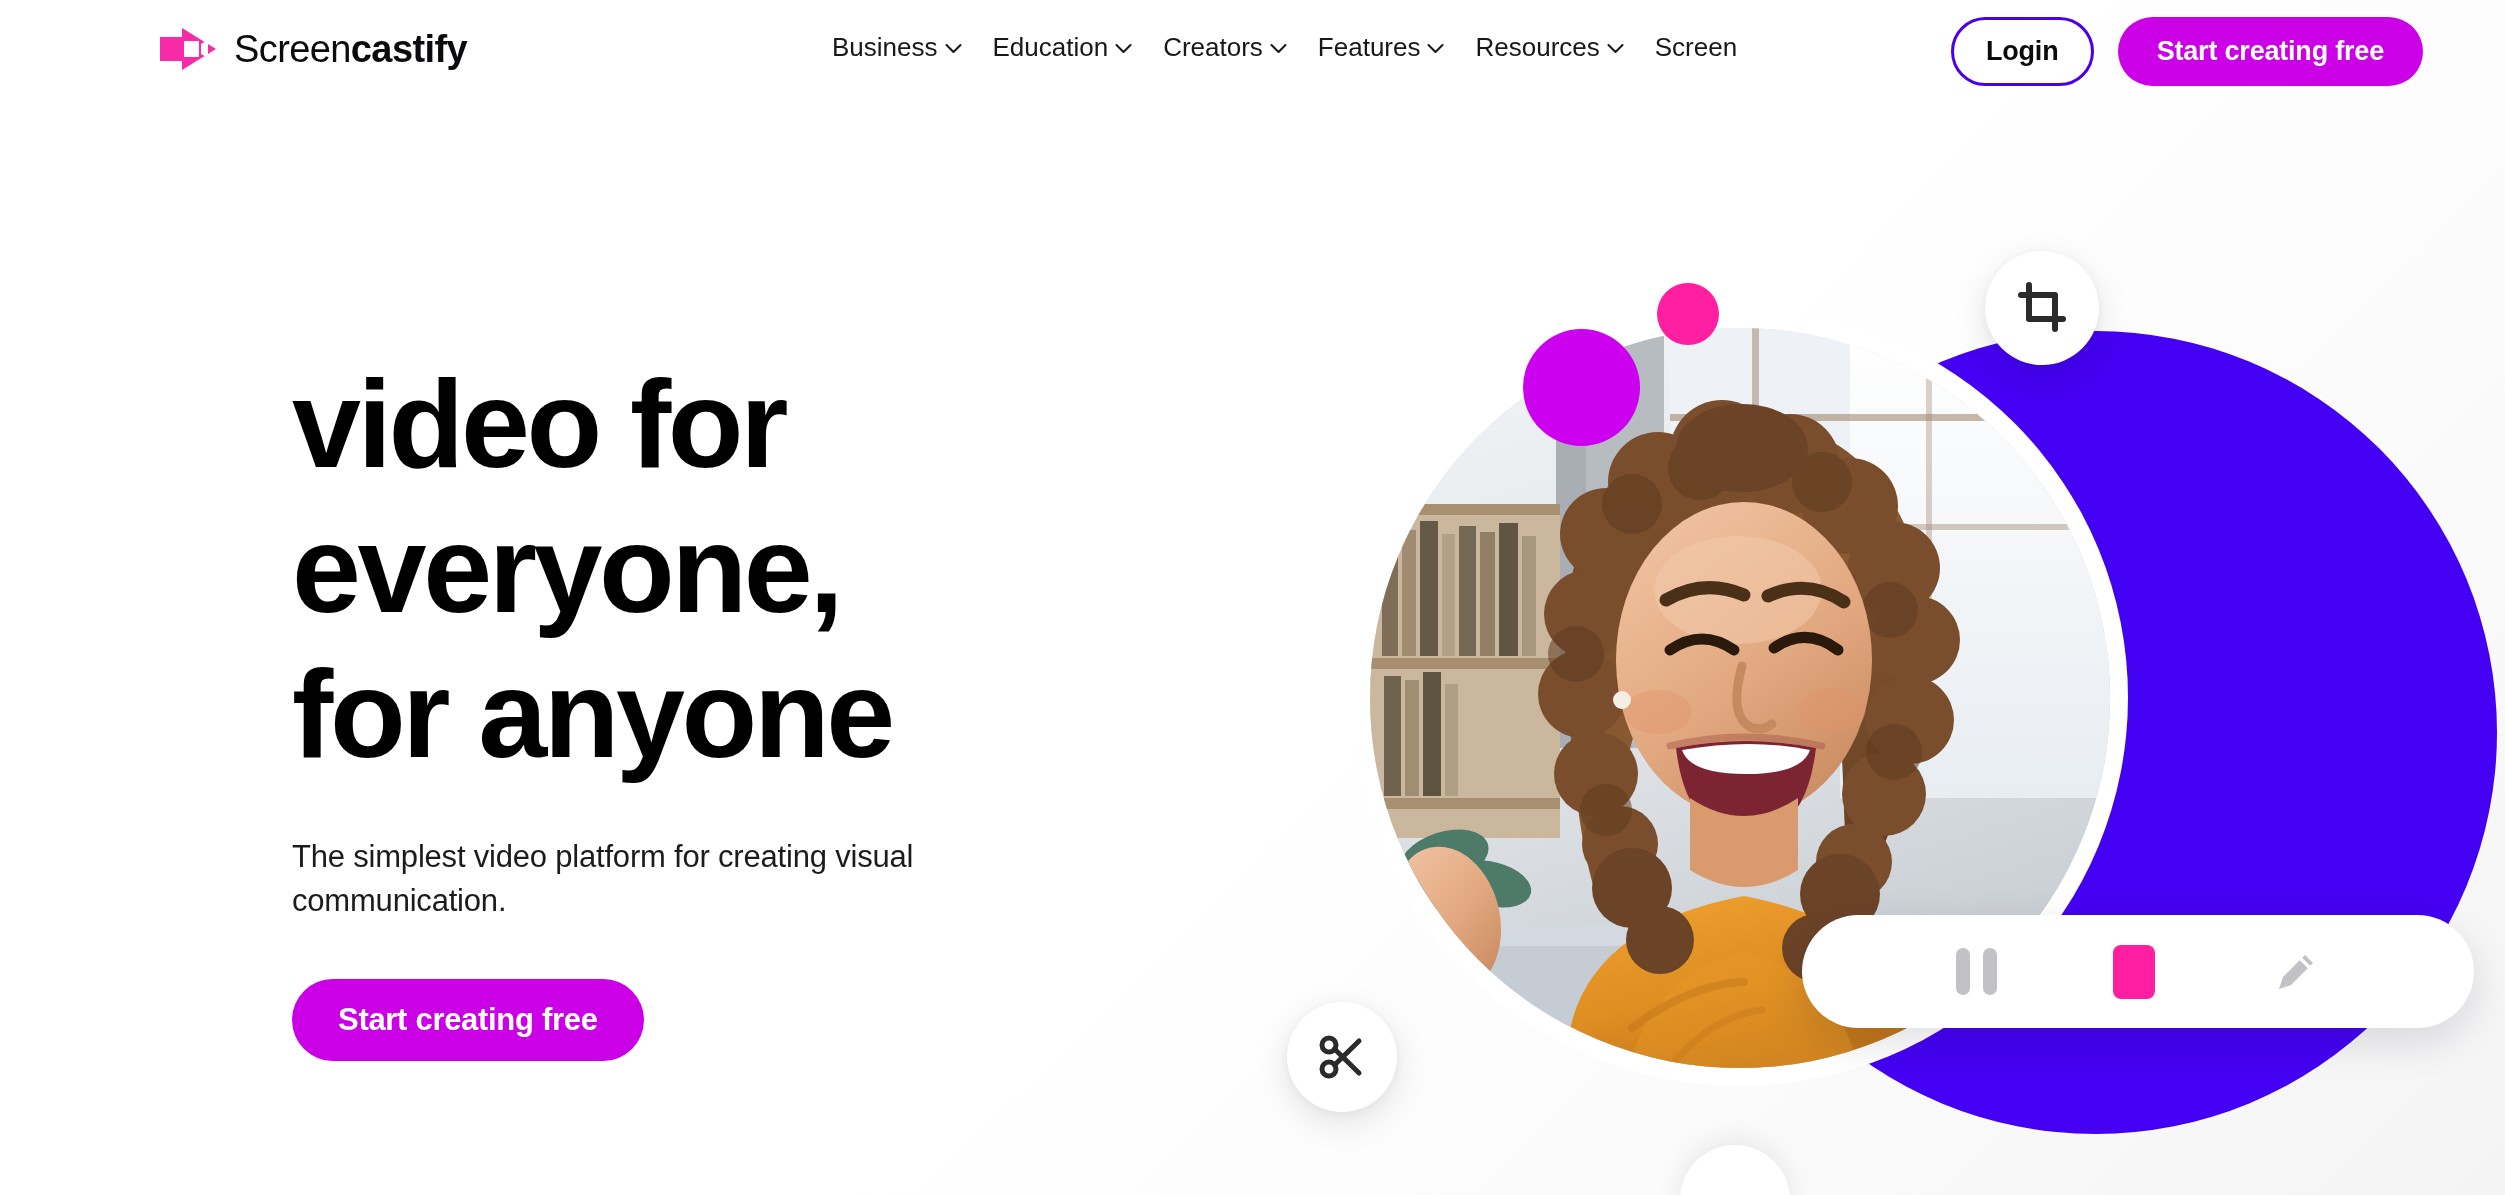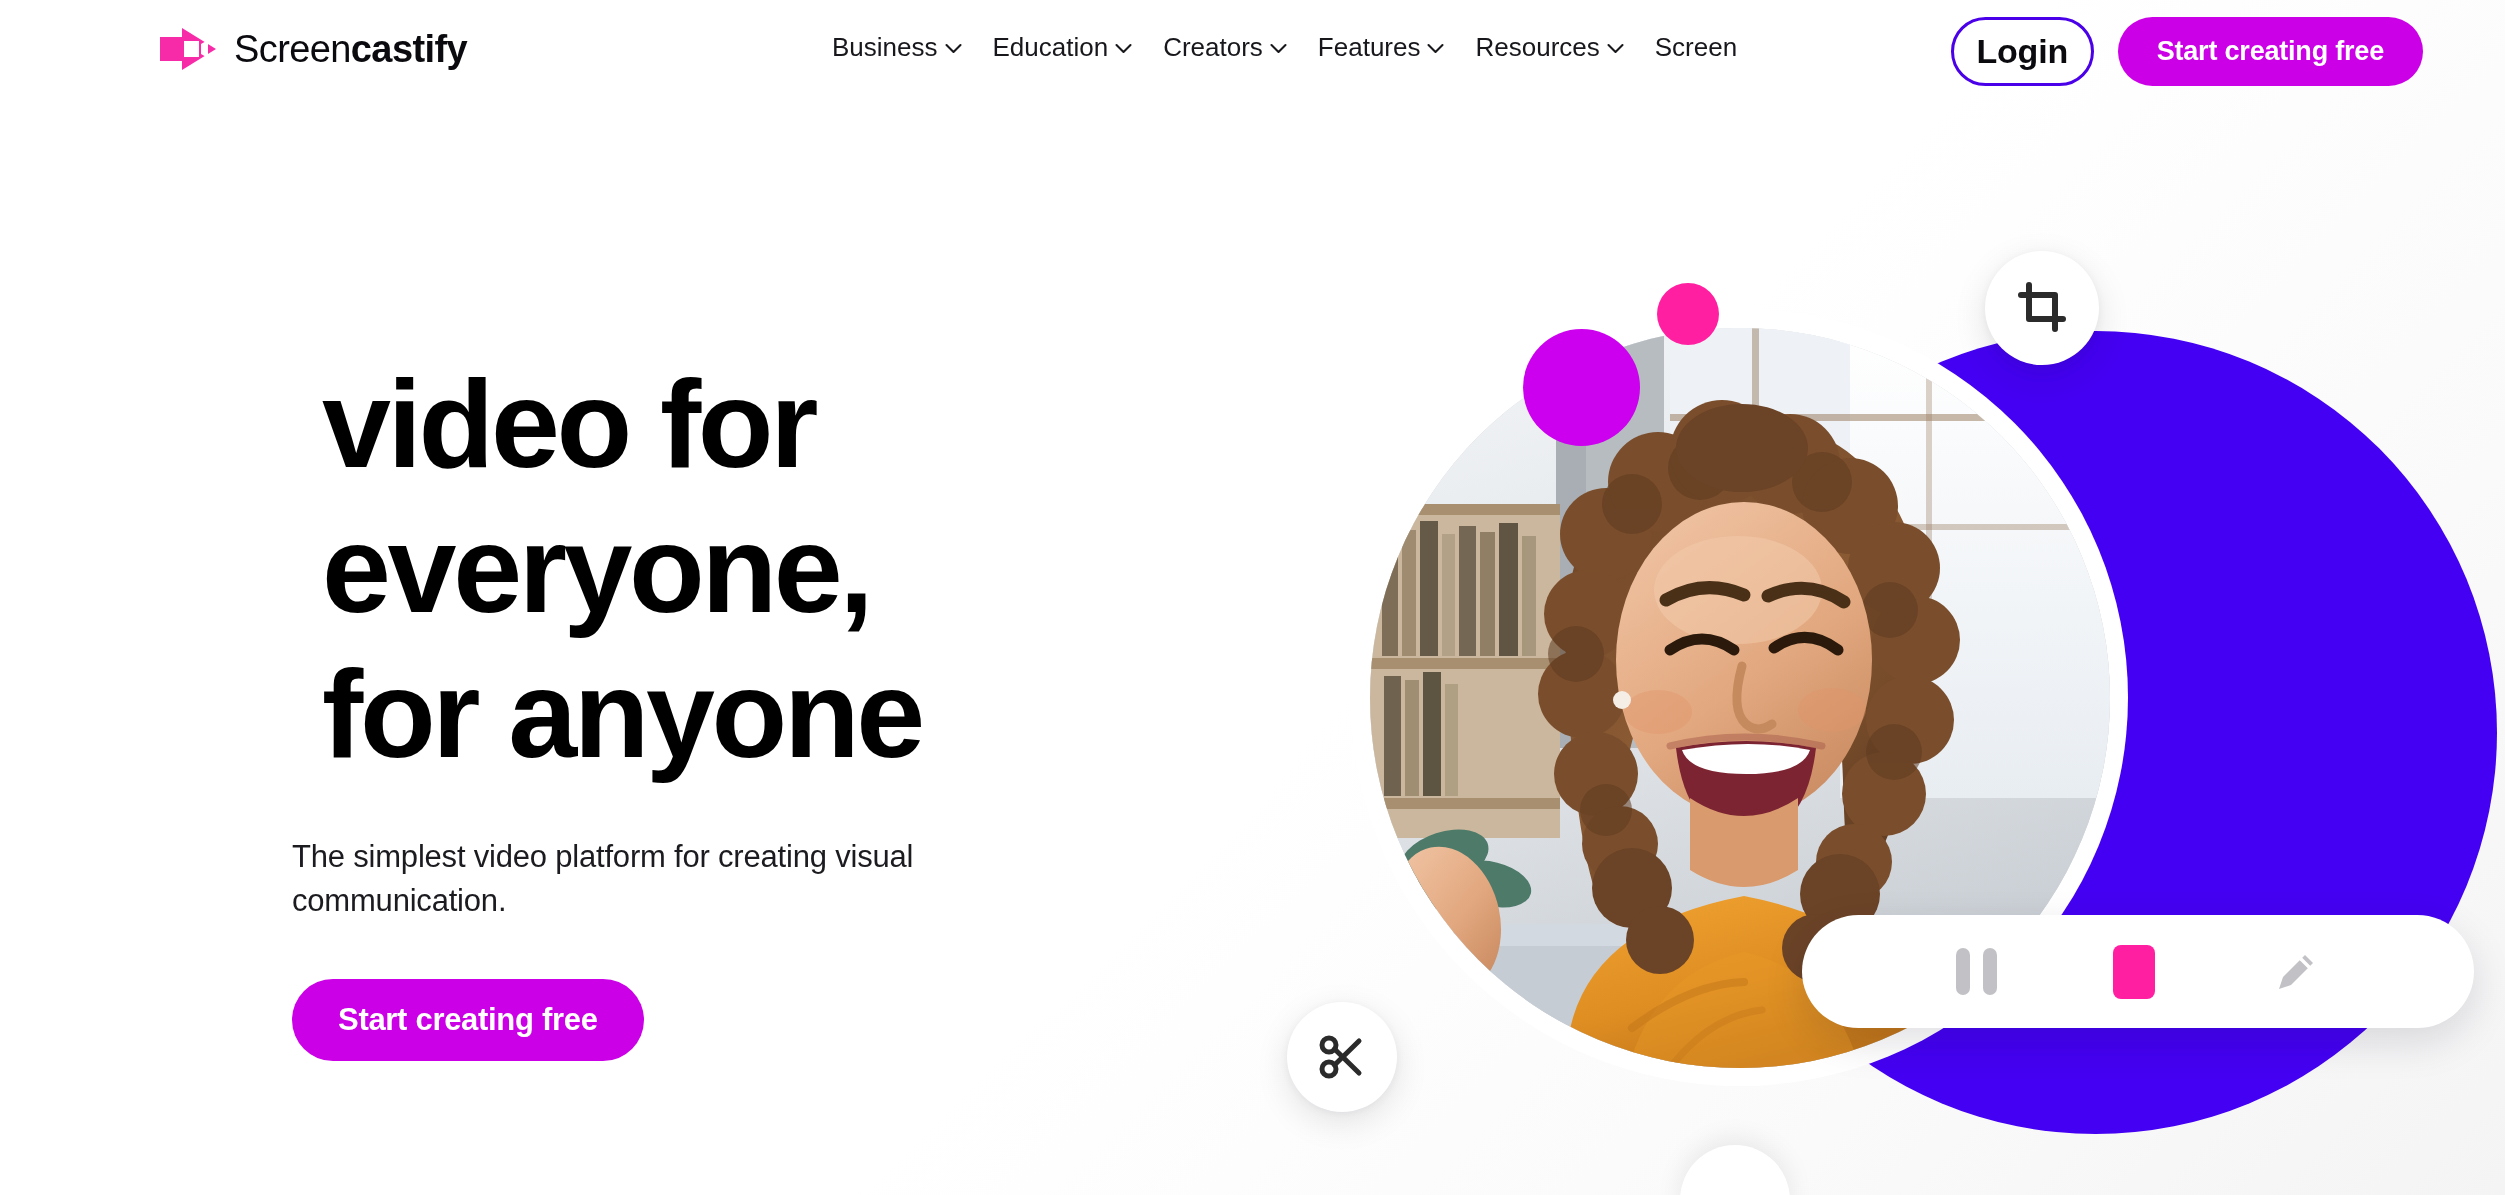--- a/index.html
+++ b/index.html
@@ -87,21 +87,21 @@
     gap: 24px;
   }
 
   .btn-login {
     width: 143px;
     height: 69px;
     border-radius: 40px;
     border: 3px solid #4a00e8;
     background: #ffffff;
     color: #0b0b0f;
-    font-size: 34px;
+    font-size: 27px;
     font-weight: 700;
     letter-spacing: -0.2px;
     display: flex;
     align-items: center;
     justify-content: center;
     cursor: pointer;
     font-family: "Liberation Sans", sans-serif;
   }
 
   .btn-cta-top {
@@ -132,21 +132,21 @@
   }
 
   .headline {
     font-size: 124px;
     font-weight: 800;
     line-height: 1.17;
     letter-spacing: -3.4px;
     color: #000000;
     margin: 0;
   }
-  .headline .hl-line { display: block; margin-left: 30px; }
+  .headline .hl-line { display: block; }
 
   .subhead {
     margin-top: 48px;
     font-size: 31px;
     font-weight: 400;
     line-height: 1.42;
     color: #1b1b20;
     max-width: 640px;
     letter-spacing: -0.2px;
   }

